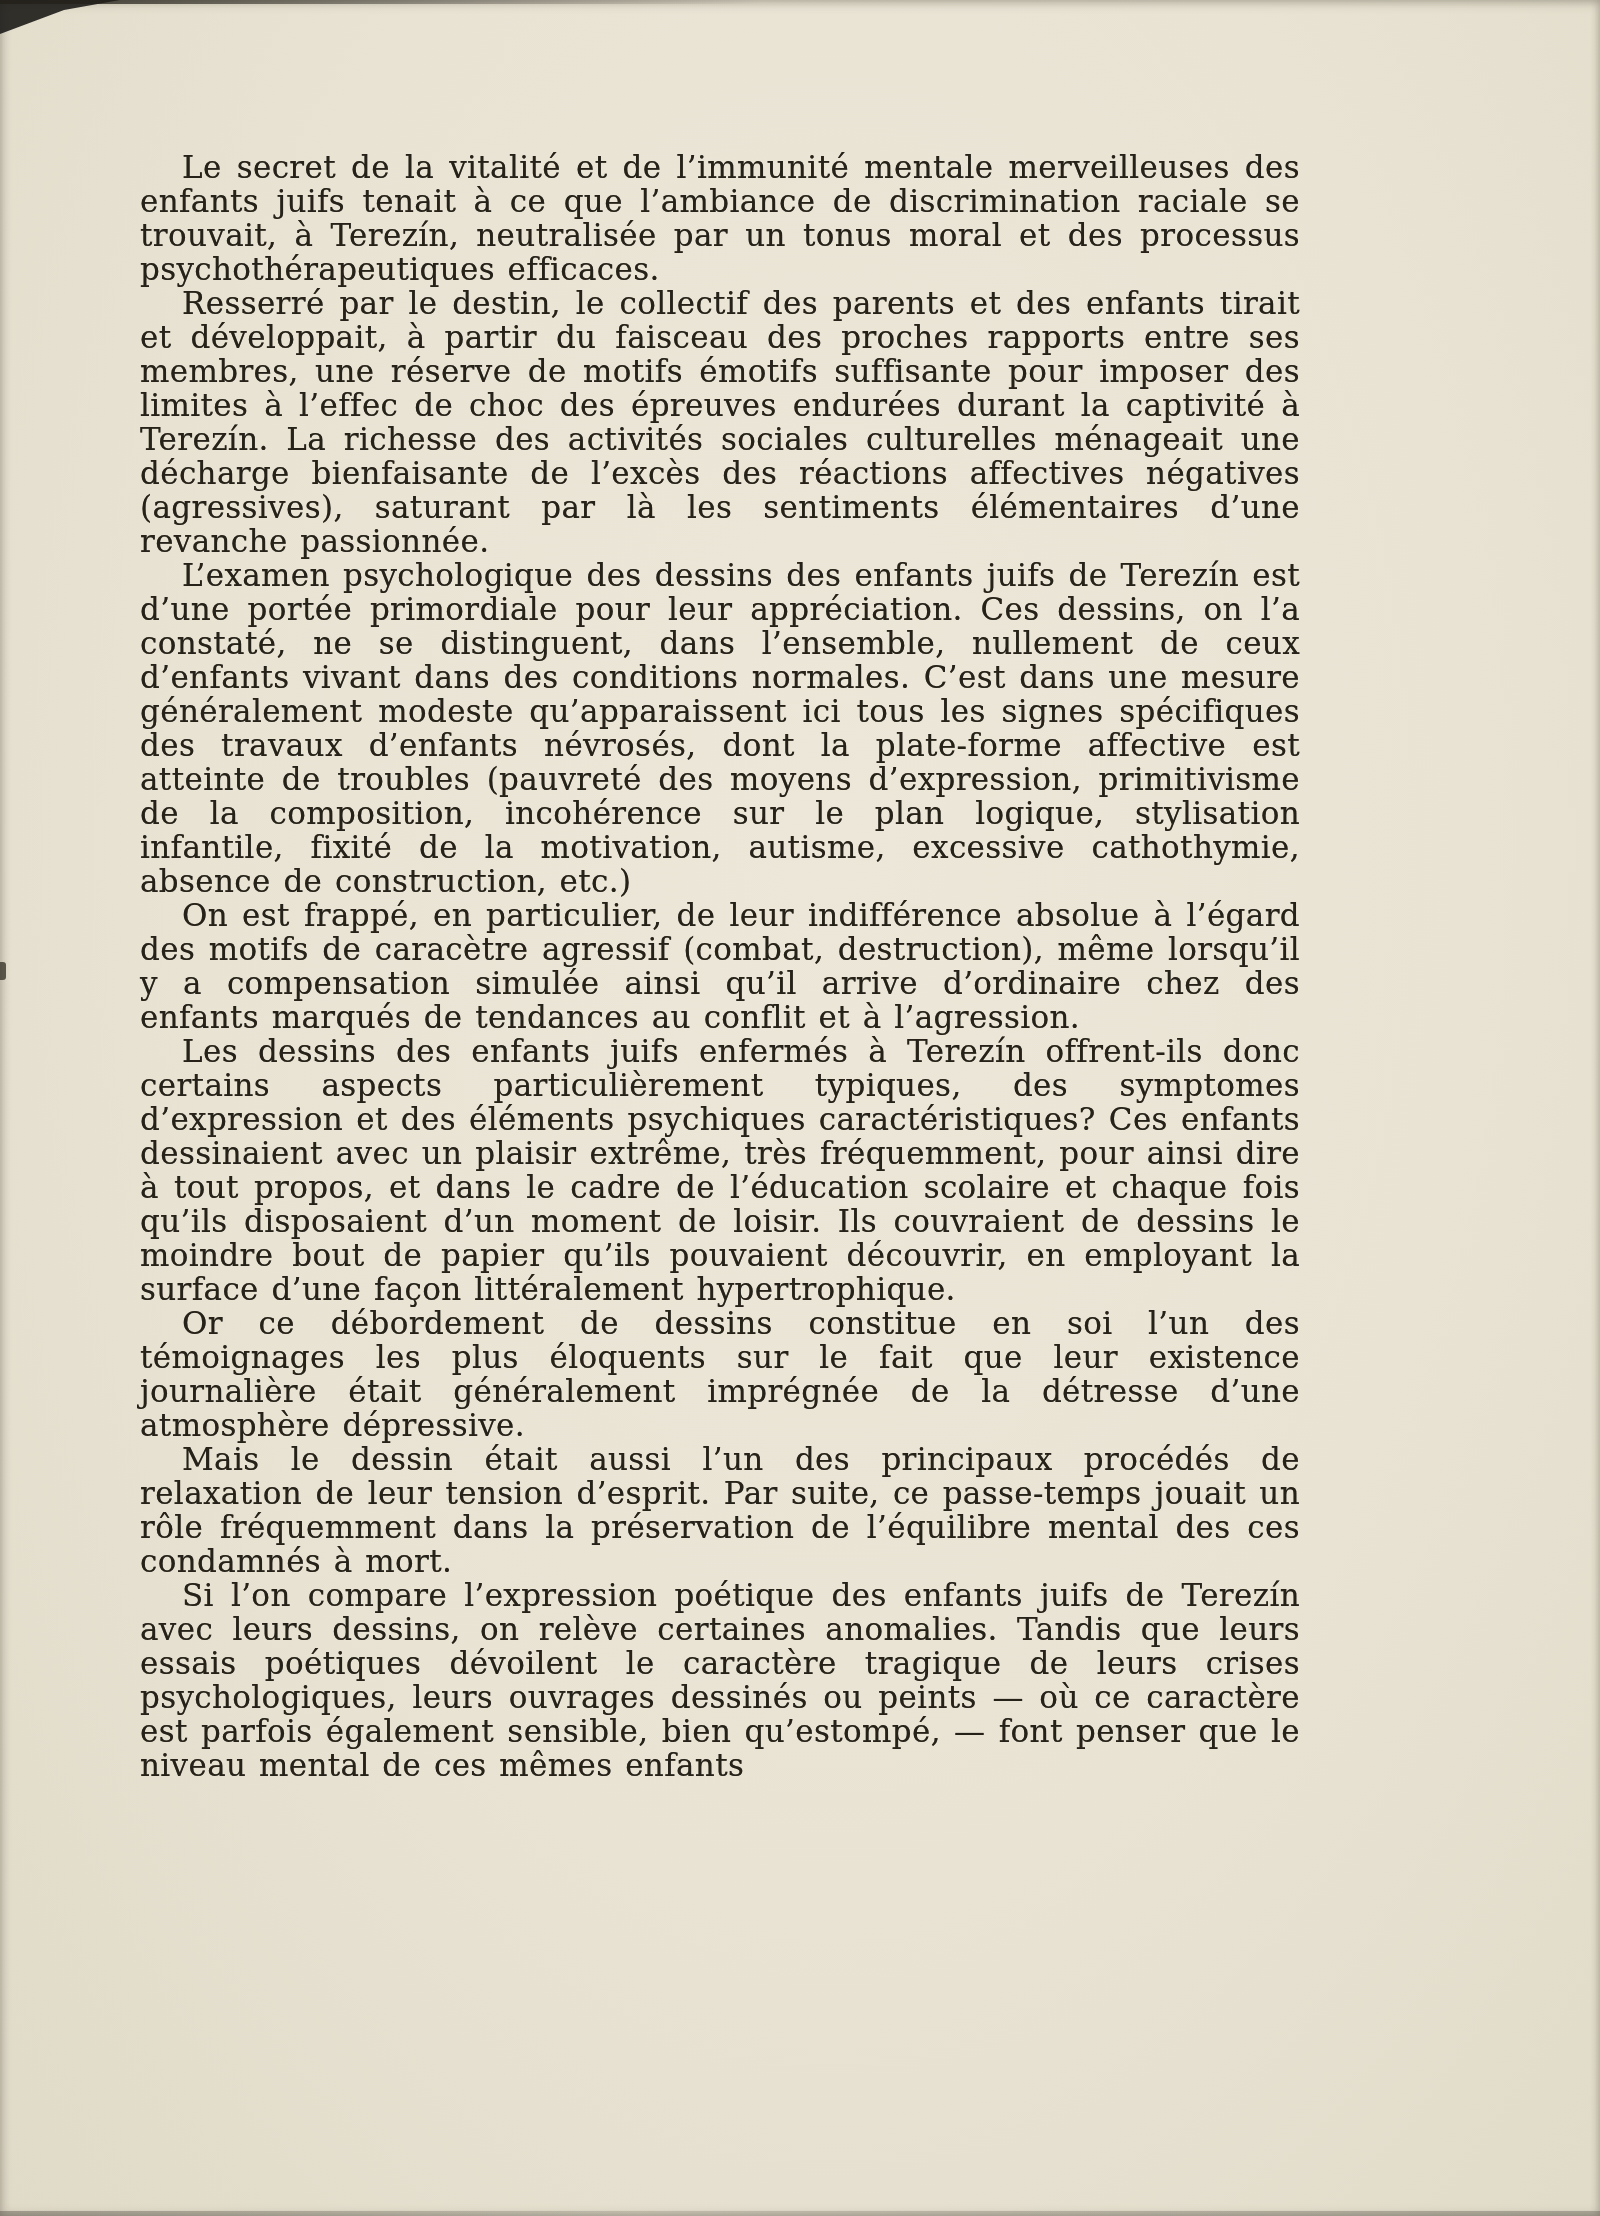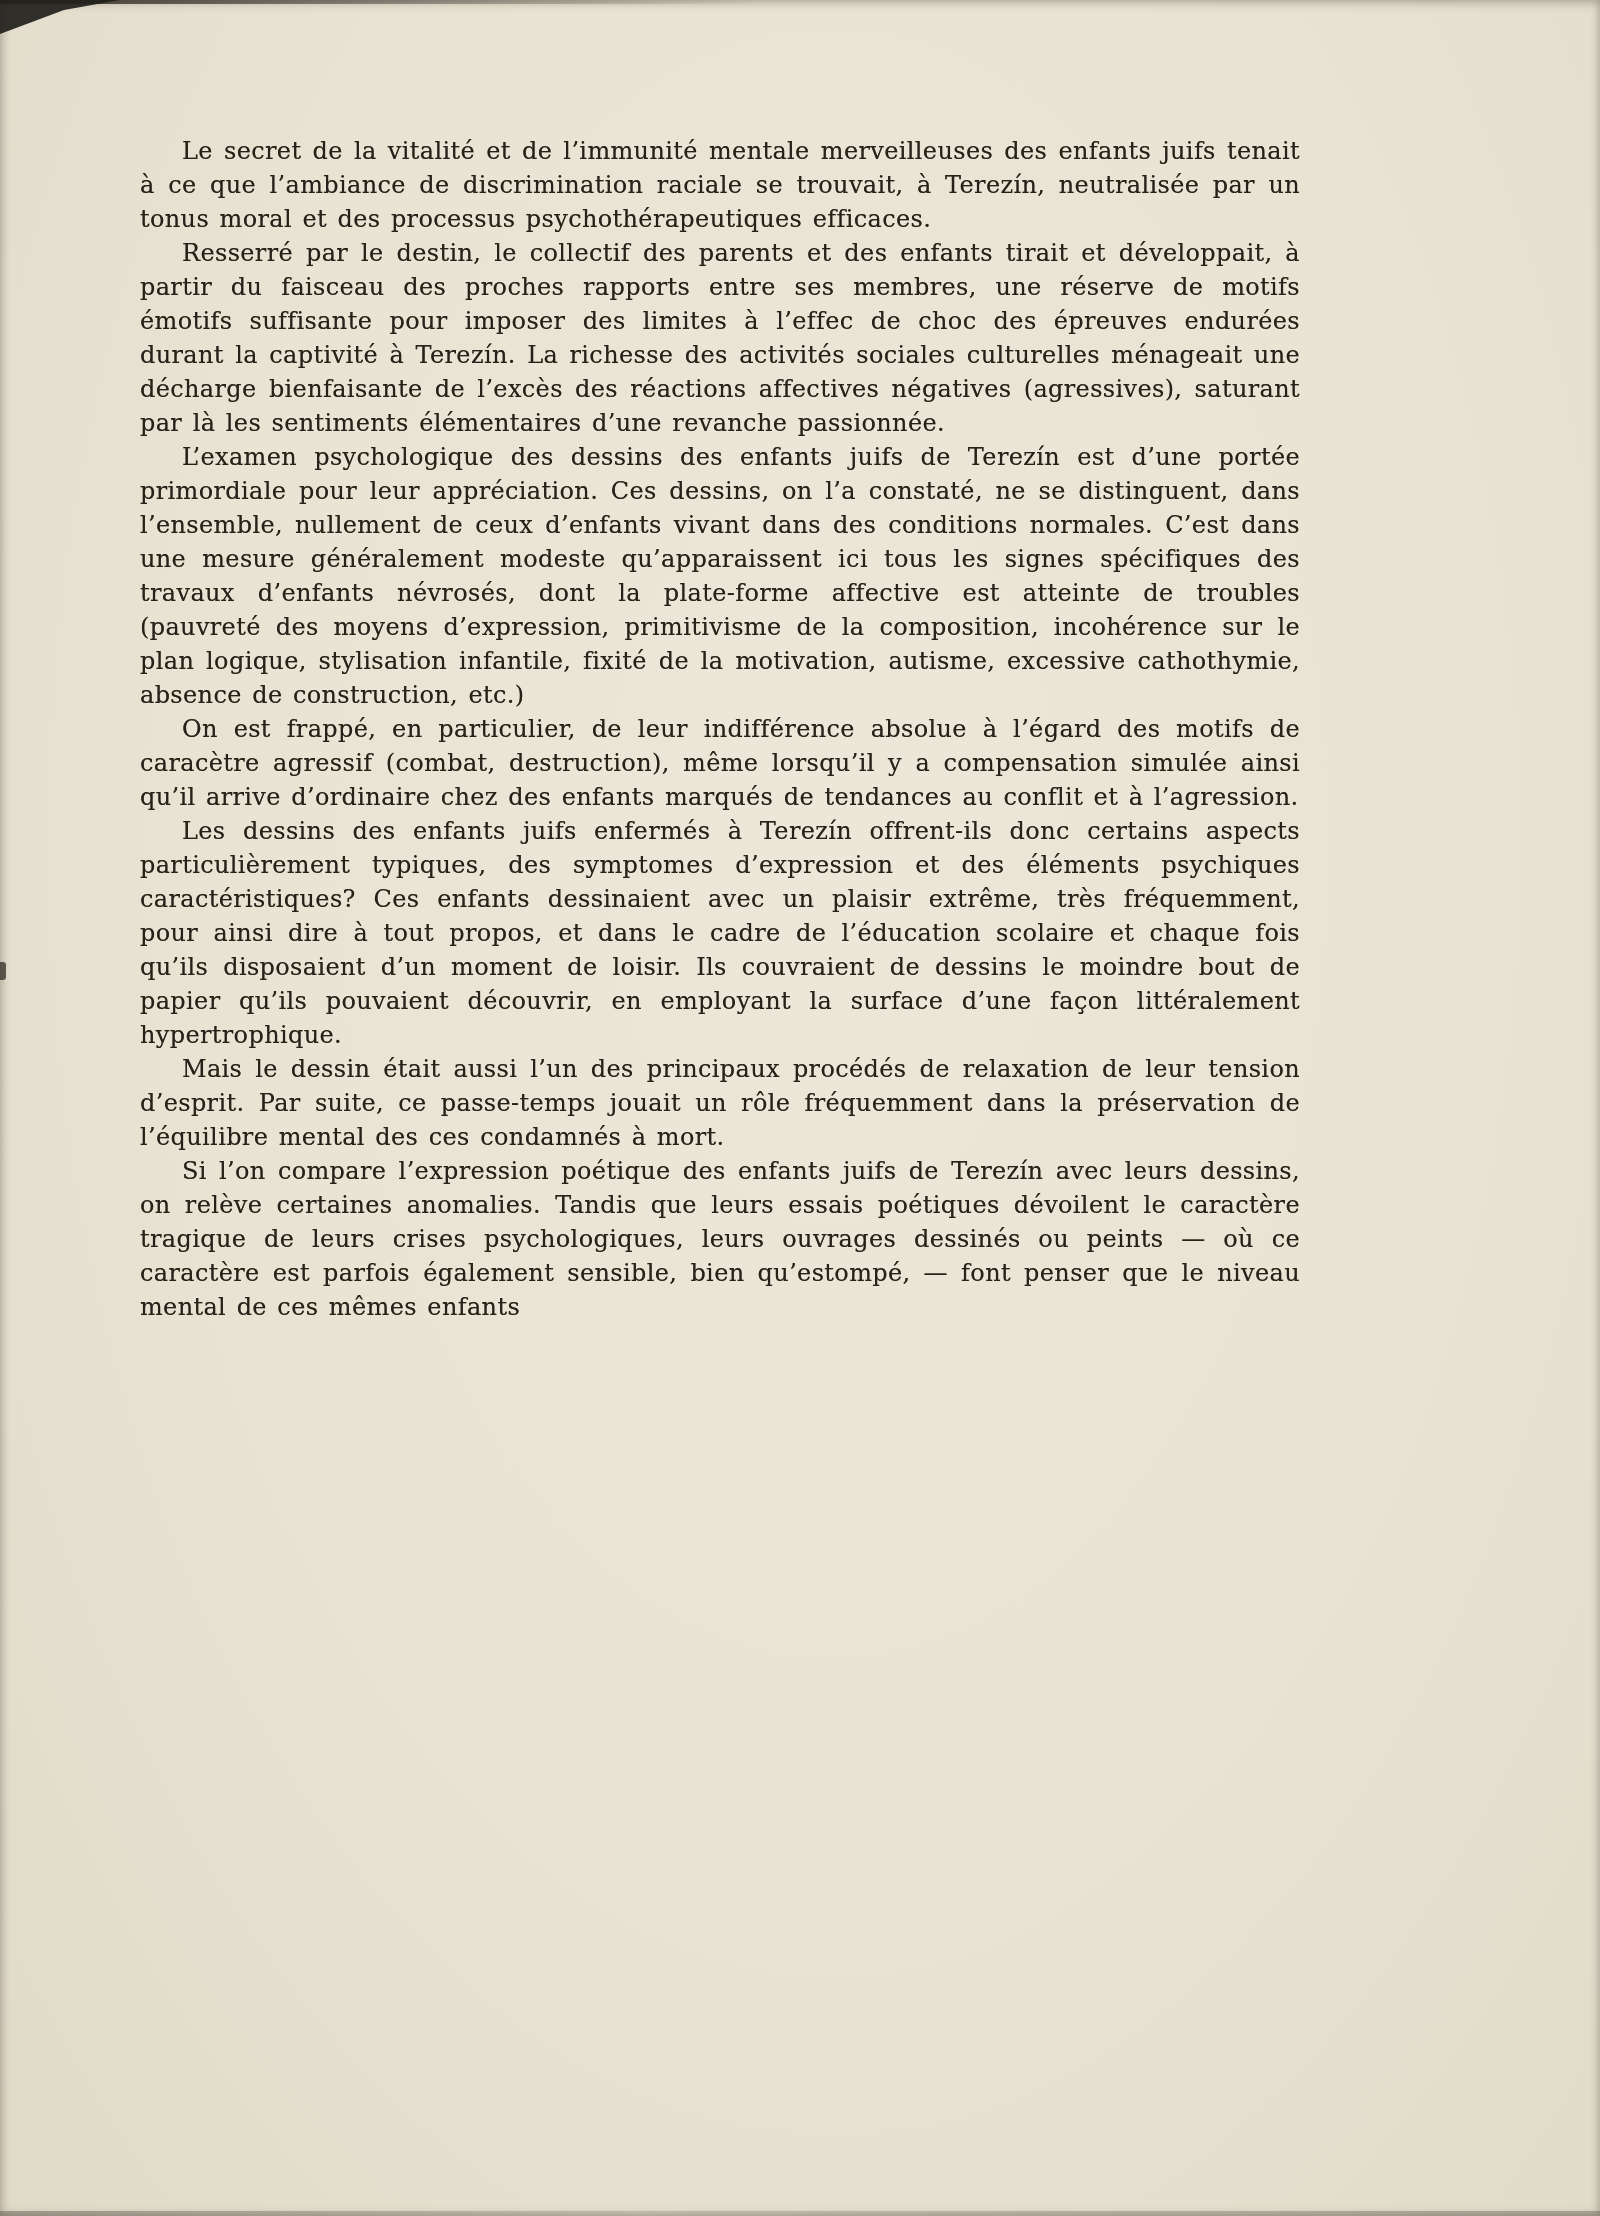--- a/index.html
+++ b/index.html
@@ -63,25 +63,25 @@
   .artifact-bottom-edge {
     position: absolute;
     bottom: 0;
     left: 0;
     width: 100%;
     height: 5px;
     background: linear-gradient(to right, rgba(60,56,46,0.35), rgba(60,56,46,0.15) 40%, rgba(60,56,46,0.30));
   }
   .text-block {
     position: absolute;
-    top: 134px;
+    top: 150px;
     left: 140px;
     width: 1160px;
     color: #262219;
-    font-size: 24px;
+    font-size: 31px;
     line-height: 34px;
     letter-spacing: 0.35px;
     word-spacing: 2.5px;
     text-align: justify;
     text-shadow: 0 0 0.5px rgba(45, 40, 30, 0.55);
   }
   .text-block p {
     margin: 0;
     padding: 0;
     text-indent: 42px;
@@ -96,17 +96,18 @@
   <div class="artifact-top-strip"></div>
   <div class="artifact-left-speck"></div>
   <div class="artifact-bottom-edge"></div>
 
   <div class="text-block">
     <p>Le secret de la vitalité et de l’immunité mentale merveilleuses des enfants juifs tenait à ce que l’ambiance de discrimination raciale se trouvait, à Terezín, neutralisée par un tonus moral et des processus psychothérapeutiques efficaces.</p>
     <p>Resserré par le destin, le collectif des parents et des enfants tirait et développait, à partir du faisceau des proches rapports entre ses membres, une réserve de motifs émotifs suffisante pour imposer des limites à l’effec de choc des épreuves endurées durant la captivité à Terezín. La richesse des activités sociales culturelles ménageait une décharge bienfaisante de l’excès des réactions affectives négatives (agressives), saturant par là les sentiments élémentaires d’une revanche passionnée.</p>
     <p>L’examen psychologique des dessins des enfants juifs de Terezín est d’une portée primordiale pour leur appréciation. Ces dessins, on l’a constaté, ne se distinguent, dans l’ensemble, nullement de ceux d’enfants vivant dans des conditions normales. C’est dans une mesure généralement modeste qu’apparaissent ici tous les signes spécifiques des travaux d’enfants névrosés, dont la plate-forme affective est atteinte de troubles (pauvreté des moyens d’expression, primitivisme de la composition, incohérence sur le plan logique, stylisation infantile, fixité de la motivation, autisme, excessive cathothymie, absence de construction, etc.)</p>
     <p>On est frappé, en particulier, de leur indifférence absolue à l’égard des motifs de caracètre agressif (combat, destruction), même lorsqu’il y a compensation simulée ainsi qu’il arrive d’ordinaire chez des enfants marqués de tendances au conflit et à l’agression.</p>
     <p>Les dessins des enfants juifs enfermés à Terezín offrent-ils donc certains aspects particulièrement typiques, des symptomes d’expression et des éléments psychiques caractéristiques? Ces enfants dessinaient avec un plaisir extrême, très fréquemment, pour ainsi dire à tout propos, et dans le cadre de l’éducation scolaire et chaque fois qu’ils disposaient d’un moment de loisir. Ils couvraient de dessins le moindre bout de papier qu’ils pouvaient découvrir, en employant la surface d’une façon littéralement hypertrophique.</p>
+    <p>Or ce débordement de dessins constitue en soi l’un des témoignages les plus éloquents sur le fait que leur existence journalière était généralement imprégnée de la détresse d’une atmosphère dépressive.</p>
     <p>Mais le dessin était aussi l’un des principaux procédés de relaxation de leur tension d’esprit. Par suite, ce passe-temps jouait un rôle fréquemment dans la préservation de l’équilibre mental des ces condamnés à mort.</p>
     <p>Si l’on compare l’expression poétique des enfants juifs de Terezín avec leurs dessins, on relève certaines anomalies. Tandis que leurs essais poétiques dévoilent le caractère tragique de leurs crises psychologiques, leurs ouvrages dessinés ou peints — où ce caractère est parfois également sensible, bien qu’estompé, — font penser que le niveau mental de ces mêmes enfants</p>
   </div>
 
 </div>
 
 </body></html>

